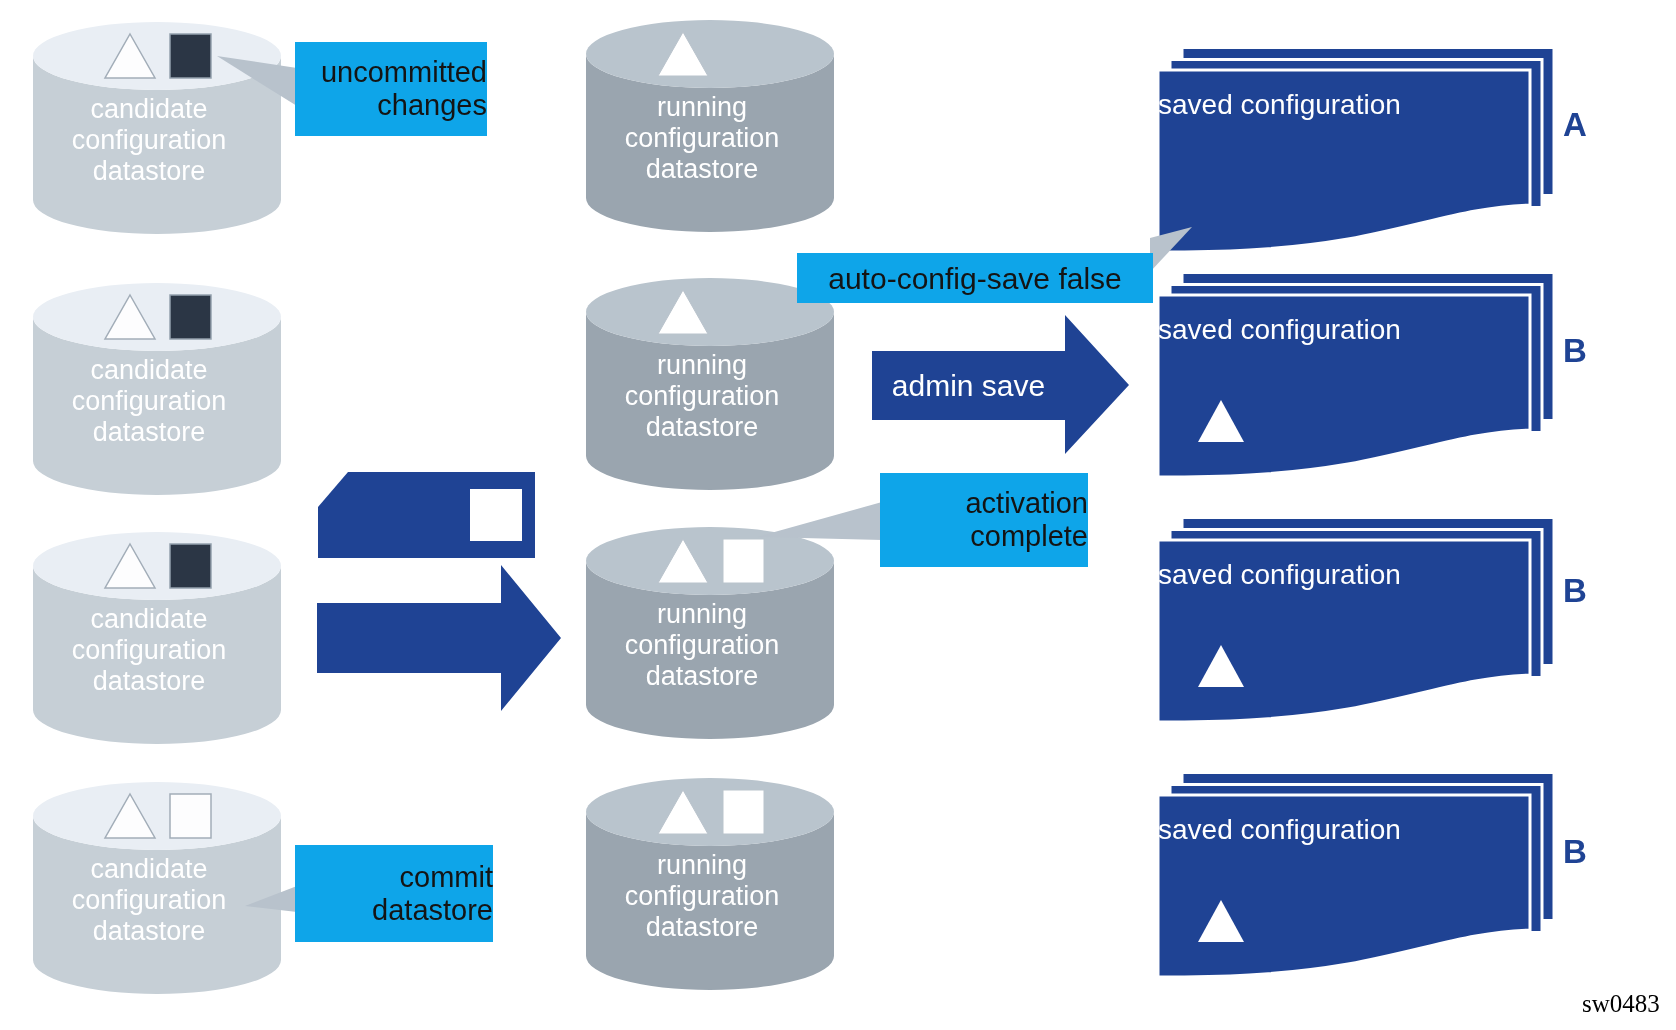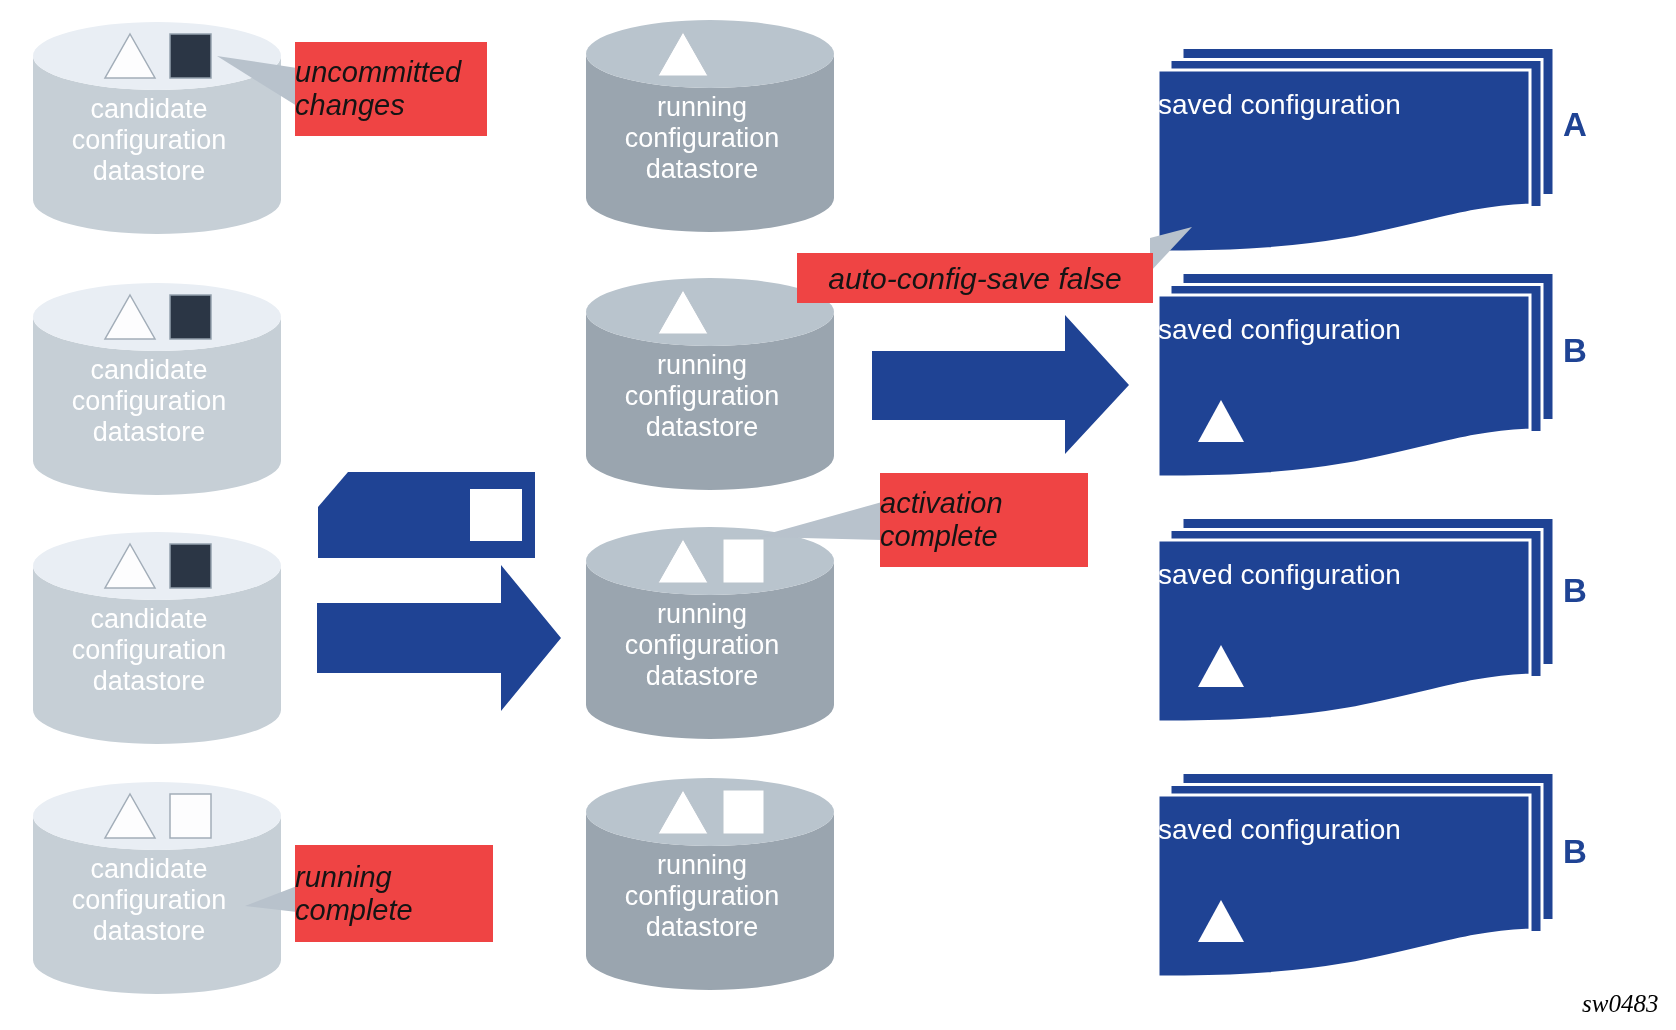--- a/index.html
+++ b/index.html
@@ -40,34 +40,34 @@
 
   
   .overlay{position:absolute;left:0;top:0;pointer-events:none;}
   .arrow{fill:#1f4394;}
   .tail{fill:#b8c2cc;}
   .tray{fill:#1f4394;}
   .tray-square{fill:#ffffff;}
 
   
   .callout{
-    position:absolute;background:#ef4444;color:#141414;
-    display:flex;align-items:center;justify-content:center;text-align:left;
-    font-size:29px;line-height:33px;font-style:italic;
+    position:absolute;background:#0ea5e9;color:#141414;
+    display:flex;align-items:center;justify-content:center;text-align:right;
+    font-size:29px;line-height:33px;
   }
   .callout-wide{font-size:30px;margin-top:24px;}
 
   
   .arrow-label{
     position:absolute;display:flex;align-items:center;justify-content:center;
     color:#ffffff;font-size:30px;
   }
 
   .figure-id{
-    position:absolute;font-family:"Liberation Serif",serif;font-style:italic;
+    position:absolute;font-family:"Liberation Serif",serif;
     font-size:25px;color:#000000;
   }
 </style>
 </head>
 <body>
 
 <div class="canvas">
 
   <div class="cyl cyl-candidate" style="left:25px;top:22px;">
     <svg width="248" height="212" viewBox="0 0 248 212">
@@ -209,19 +209,20 @@
 
   <div class="callout callout-wide" style="left:797px;top:229px;width:356px;height:50px;">
     <span>auto-config-save false</span>
   </div>
 
   <div class="callout" style="left:880px;top:473px;width:208px;height:94px;">
     <span>activation complete</span>
   </div>
 
   <div class="callout" style="left:295px;top:845px;width:198px;height:97px;">
-    <span>running complete</span>
-  </div>
-
+    <span>commit datastore</span>
+  </div>
+
+  <div class="arrow-label" style="left:872px;top:351px;width:193px;height:69px;">admin save</div>
 
   <div class="figure-id" style="left:1582px;top:990px;">sw0483</div>
 
 </div>
 
 </body></html>

